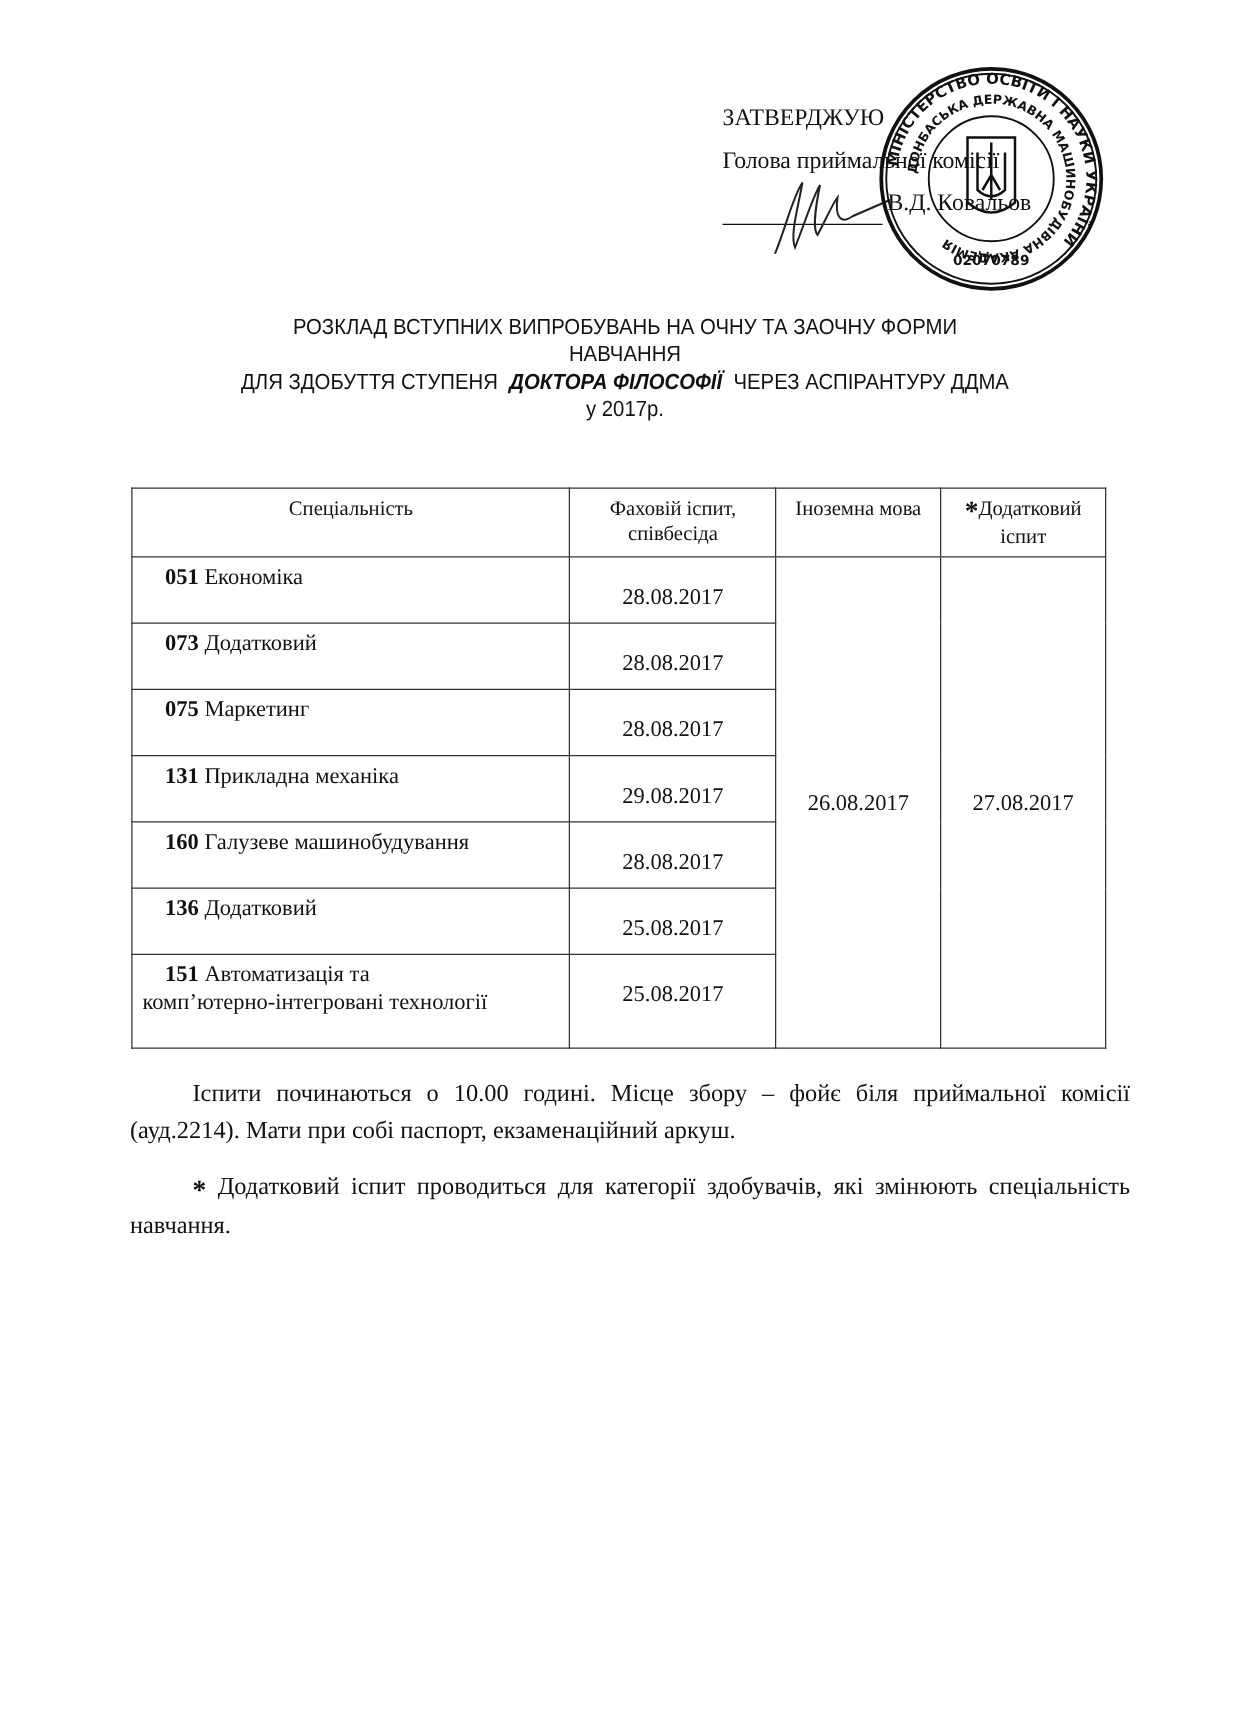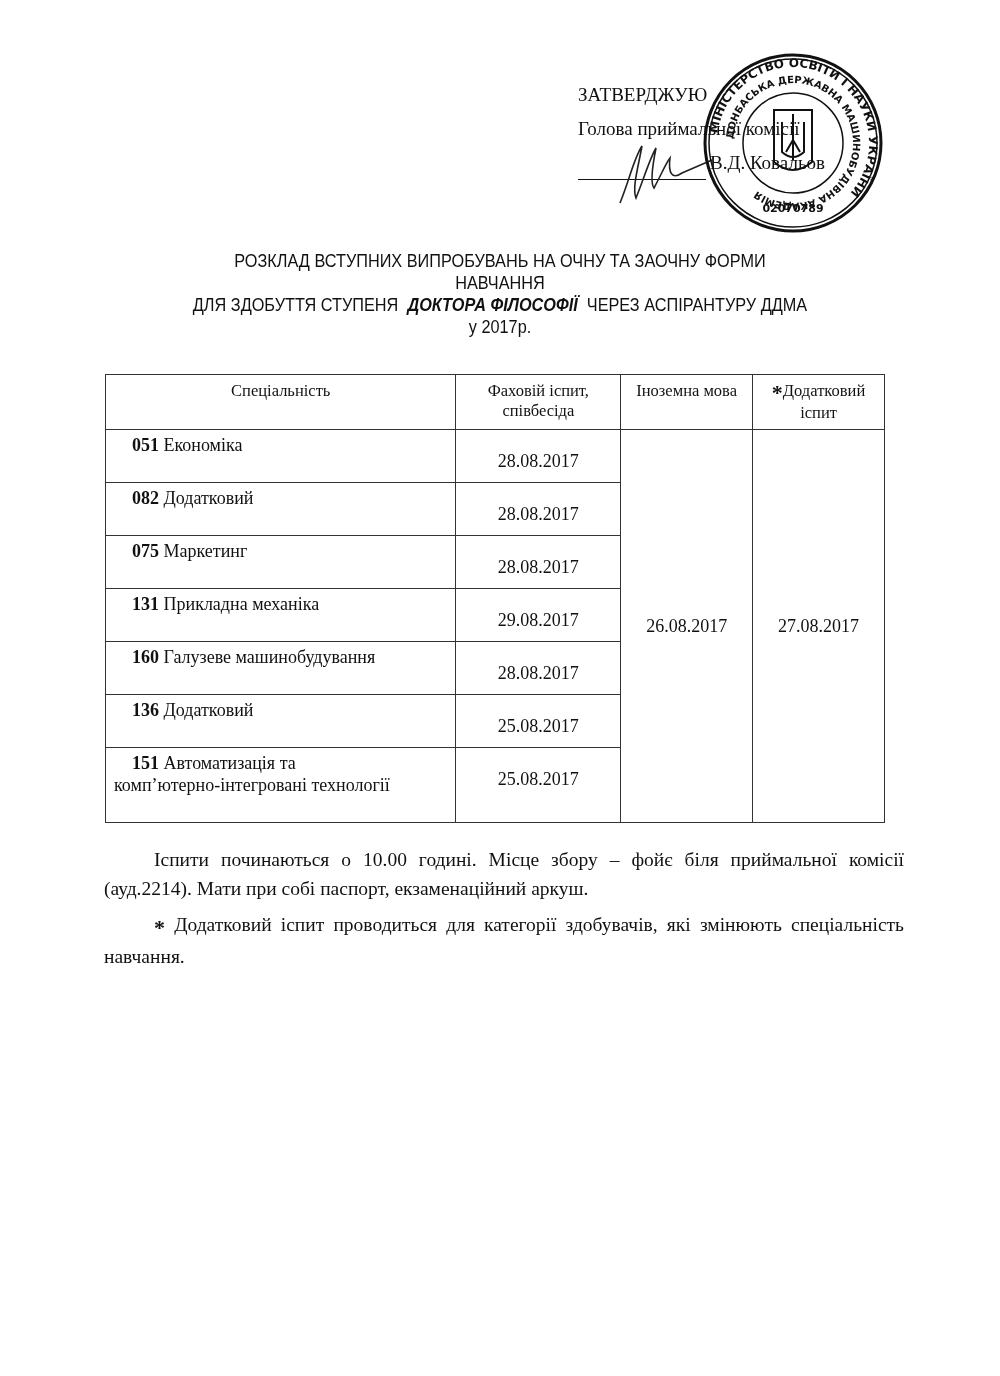--- a/index.html
+++ b/index.html
@@ -8,32 +8,32 @@
       font-family: "Liberation Serif", serif; color: #111;
     }
     .approval { position: absolute; left: 578px; top: 78px; font-size: 19px; line-height: 34px; }
     .approval .sigline { display: flex; align-items: flex-end; margin-top: 0px; }
     .approval .line { display: inline-block; width: 128px; border-bottom: 1px solid #111; margin-right: 4px; height: 22px; }
     .stamp { position: absolute; left: 702px; top: 52px; width: 182px; height: 182px; }
     .signature { position: absolute; left: 612px; top: 138px; width: 120px; height: 70px; }
     .title { position: absolute; left: 60px; width: 880px; top: 250px; text-align: center;
       font-family: "Liberation Sans", sans-serif; font-size: 17.5px; line-height: 22px; transform: scaleX(0.93); transform-origin: center; }
     .title .em { font-weight: bold; font-style: italic; }
-    table.schedule { position: absolute; left: 105px; top: 374px; width: 780px; border-collapse: collapse; font-size: 18px; border-radius: 23px; }
+    table.schedule { position: absolute; left: 105px; top: 390px; width: 780px; border-collapse: collapse; font-size: 18px; border-radius: 23px; }
     table.schedule th, table.schedule td { border: 1.5px solid #333; vertical-align: top; padding: 0; }
     table.schedule th { font-weight: normal; font-size: 16.5px; line-height: 20px; text-align: center; padding-top: 6px; height: 55px; box-sizing: border-box; }
     table.schedule td.spec { padding: 4px 0 0 26px; height: 48px; line-height: 22px; }
     table.schedule td.spec.last { padding-left: 8px; height: 70px; }
     table.schedule td.date { text-align: center; padding-top: 20px; line-height: 22px; }
     table.schedule td.merged { text-align: center; vertical-align: middle; }
     .code { font-weight: bold; }
     .col1 { width: 351px; } .col2 { width: 165px; } .col3 { width: 132px; } .col4 { width: 132px; }
     .ast { font-size: 22px; font-weight: bold; vertical-align: -4px; }
     .notes { position: absolute; left: 104px; width: 800px; top: 845px; font-size: 19.5px; line-height: 29px; text-align: justify; }
-    .notes p { margin: 0 0 7px 0; text-indent: 50px; }
+    .notes p { margin: 16px 0 7px 0; text-indent: 50px; }
   </style>
 </head>
 <body>
 
 <div class="approval">
   <div>ЗАТВЕРДЖУЮ</div>
   <div>Голова приймальної комісії</div>
   <div class="sigline">
     <span class="line"></span>
     <span>В.Д. Ковальов</span>
@@ -86,21 +86,21 @@
     </tr>
   </thead>
   <tbody>
     <tr>
       <td class="spec"><span class="code">051</span> <span>Економіка</span></td>
       <td class="date">28.08.2017</td>
       <td class="merged" rowspan="7">26.08.2017</td>
       <td class="merged" rowspan="7">27.08.2017</td>
     </tr>
     <tr>
-      <td class="spec"><span class="code">082</span> <span>Додатковий</span></td>
+      <td class="spec"><span class="code">073</span> <span>Додатковий</span></td>
       <td class="date">28.08.2017</td>
     </tr>
     <tr>
       <td class="spec"><span class="code">075</span> <span>Маркетинг</span></td>
       <td class="date">28.08.2017</td>
     </tr>
     <tr>
       <td class="spec"><span class="code">131</span> <span>Прикладна механіка</span></td>
       <td class="date">29.08.2017</td>
     </tr>

